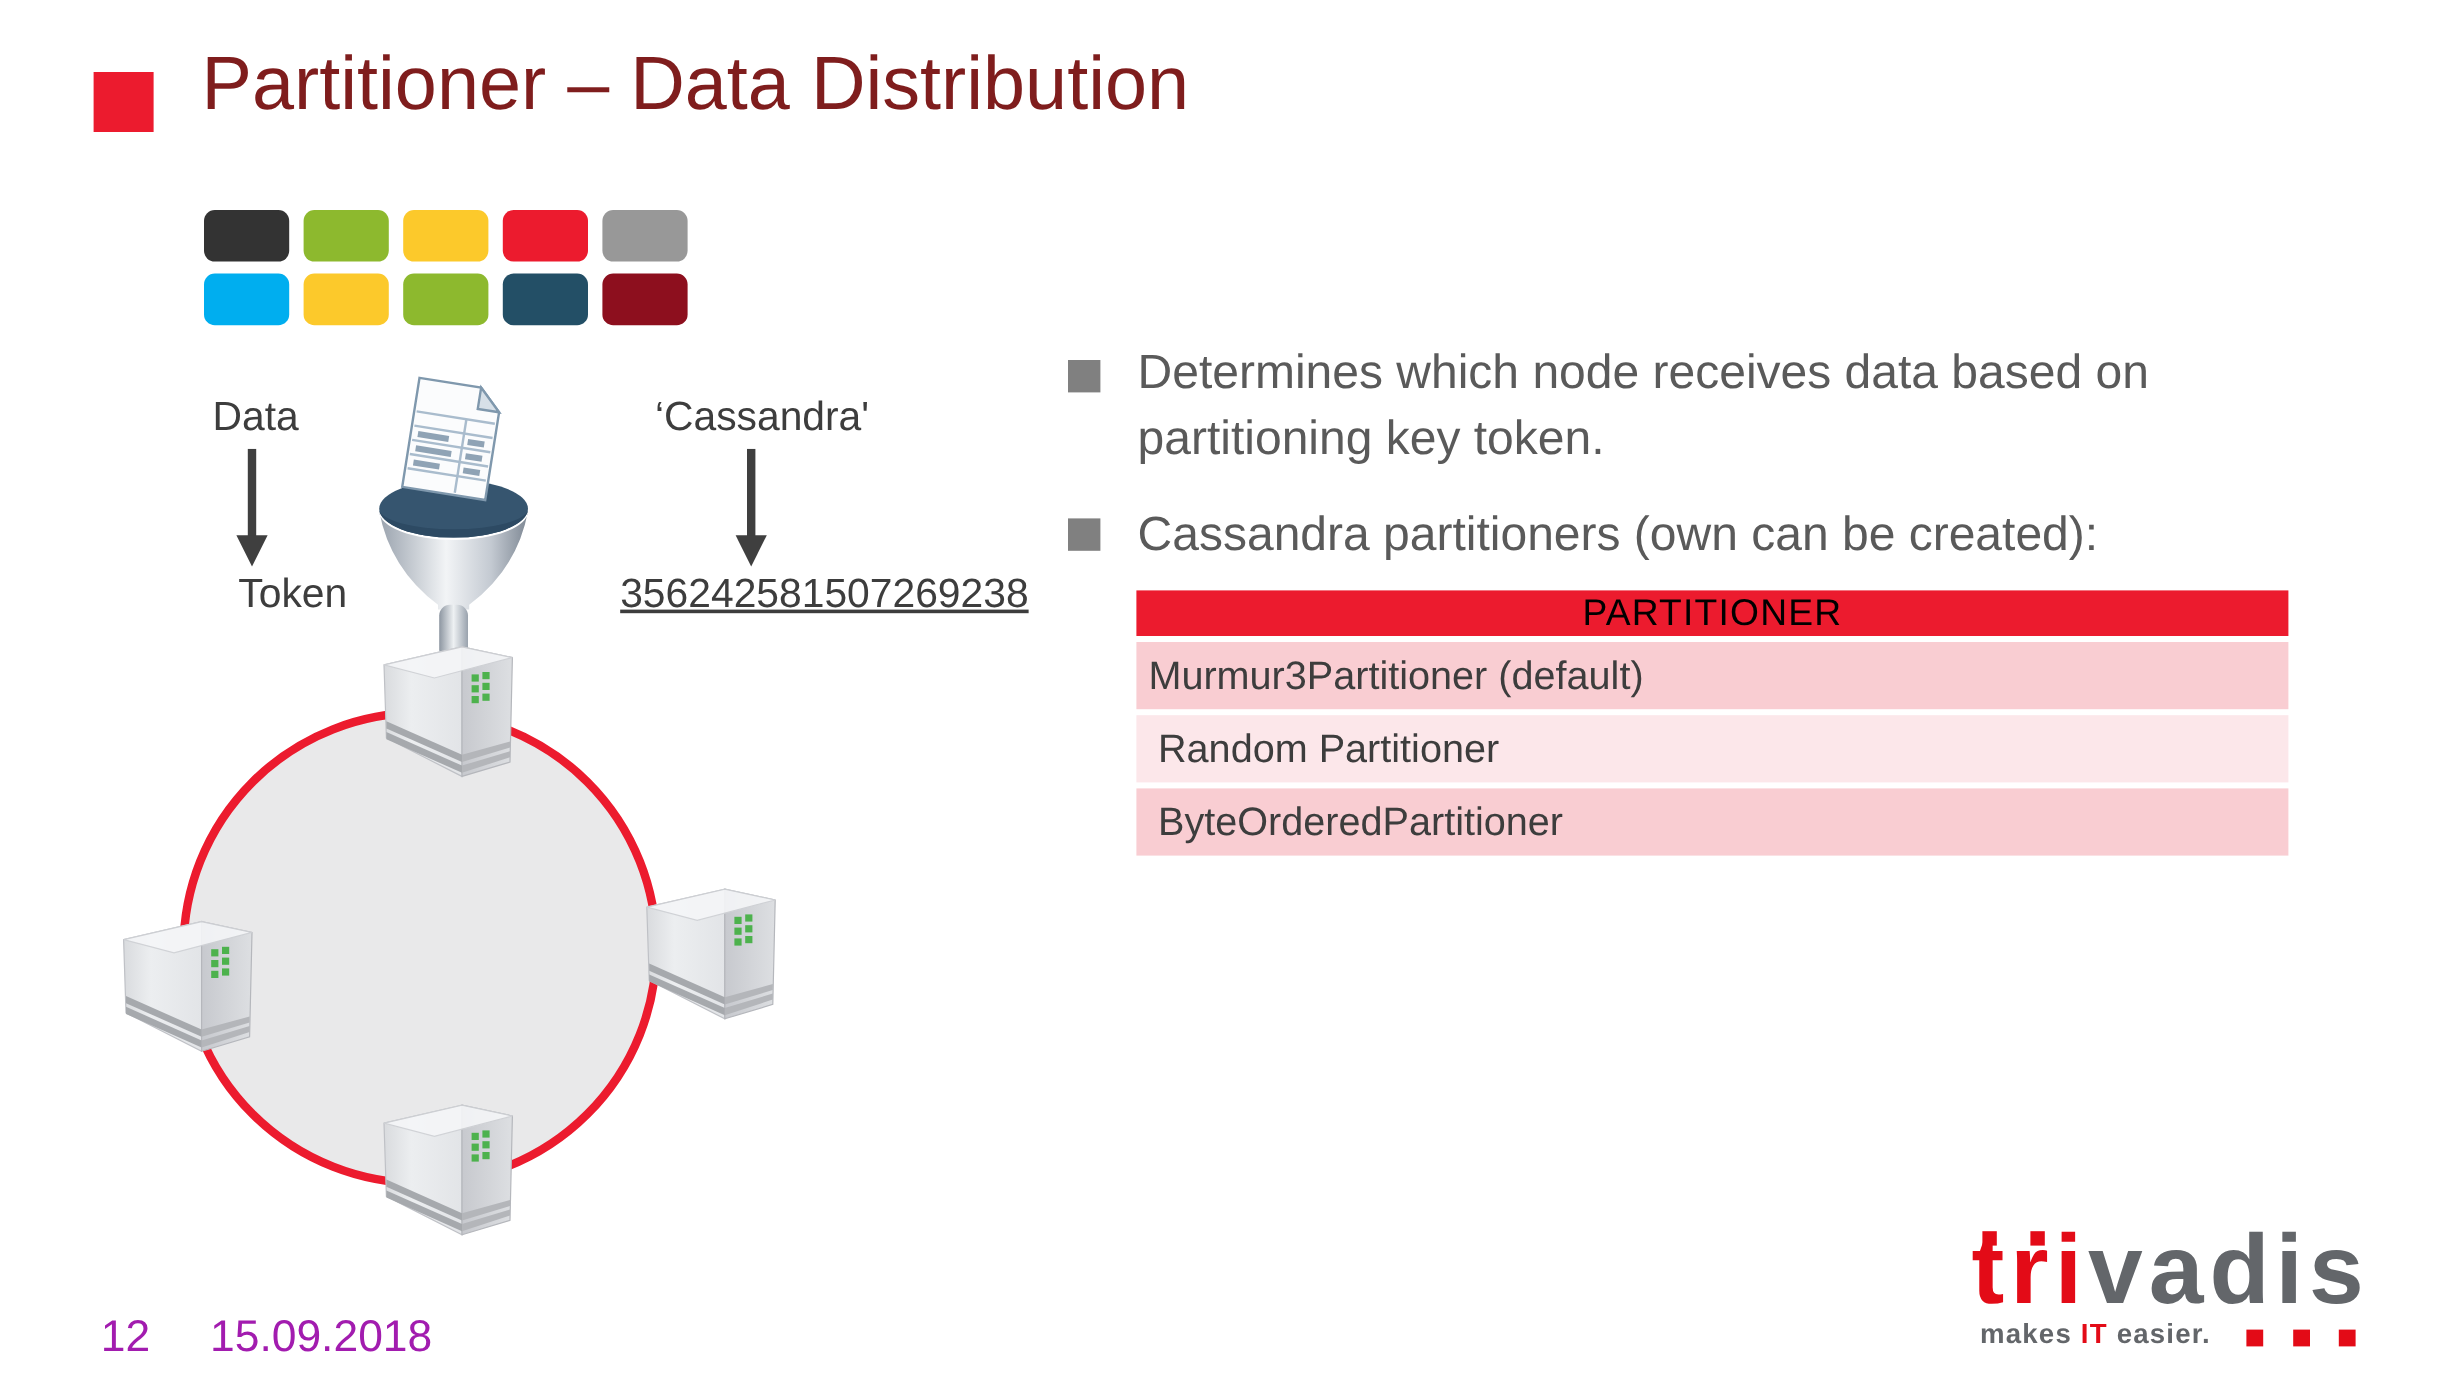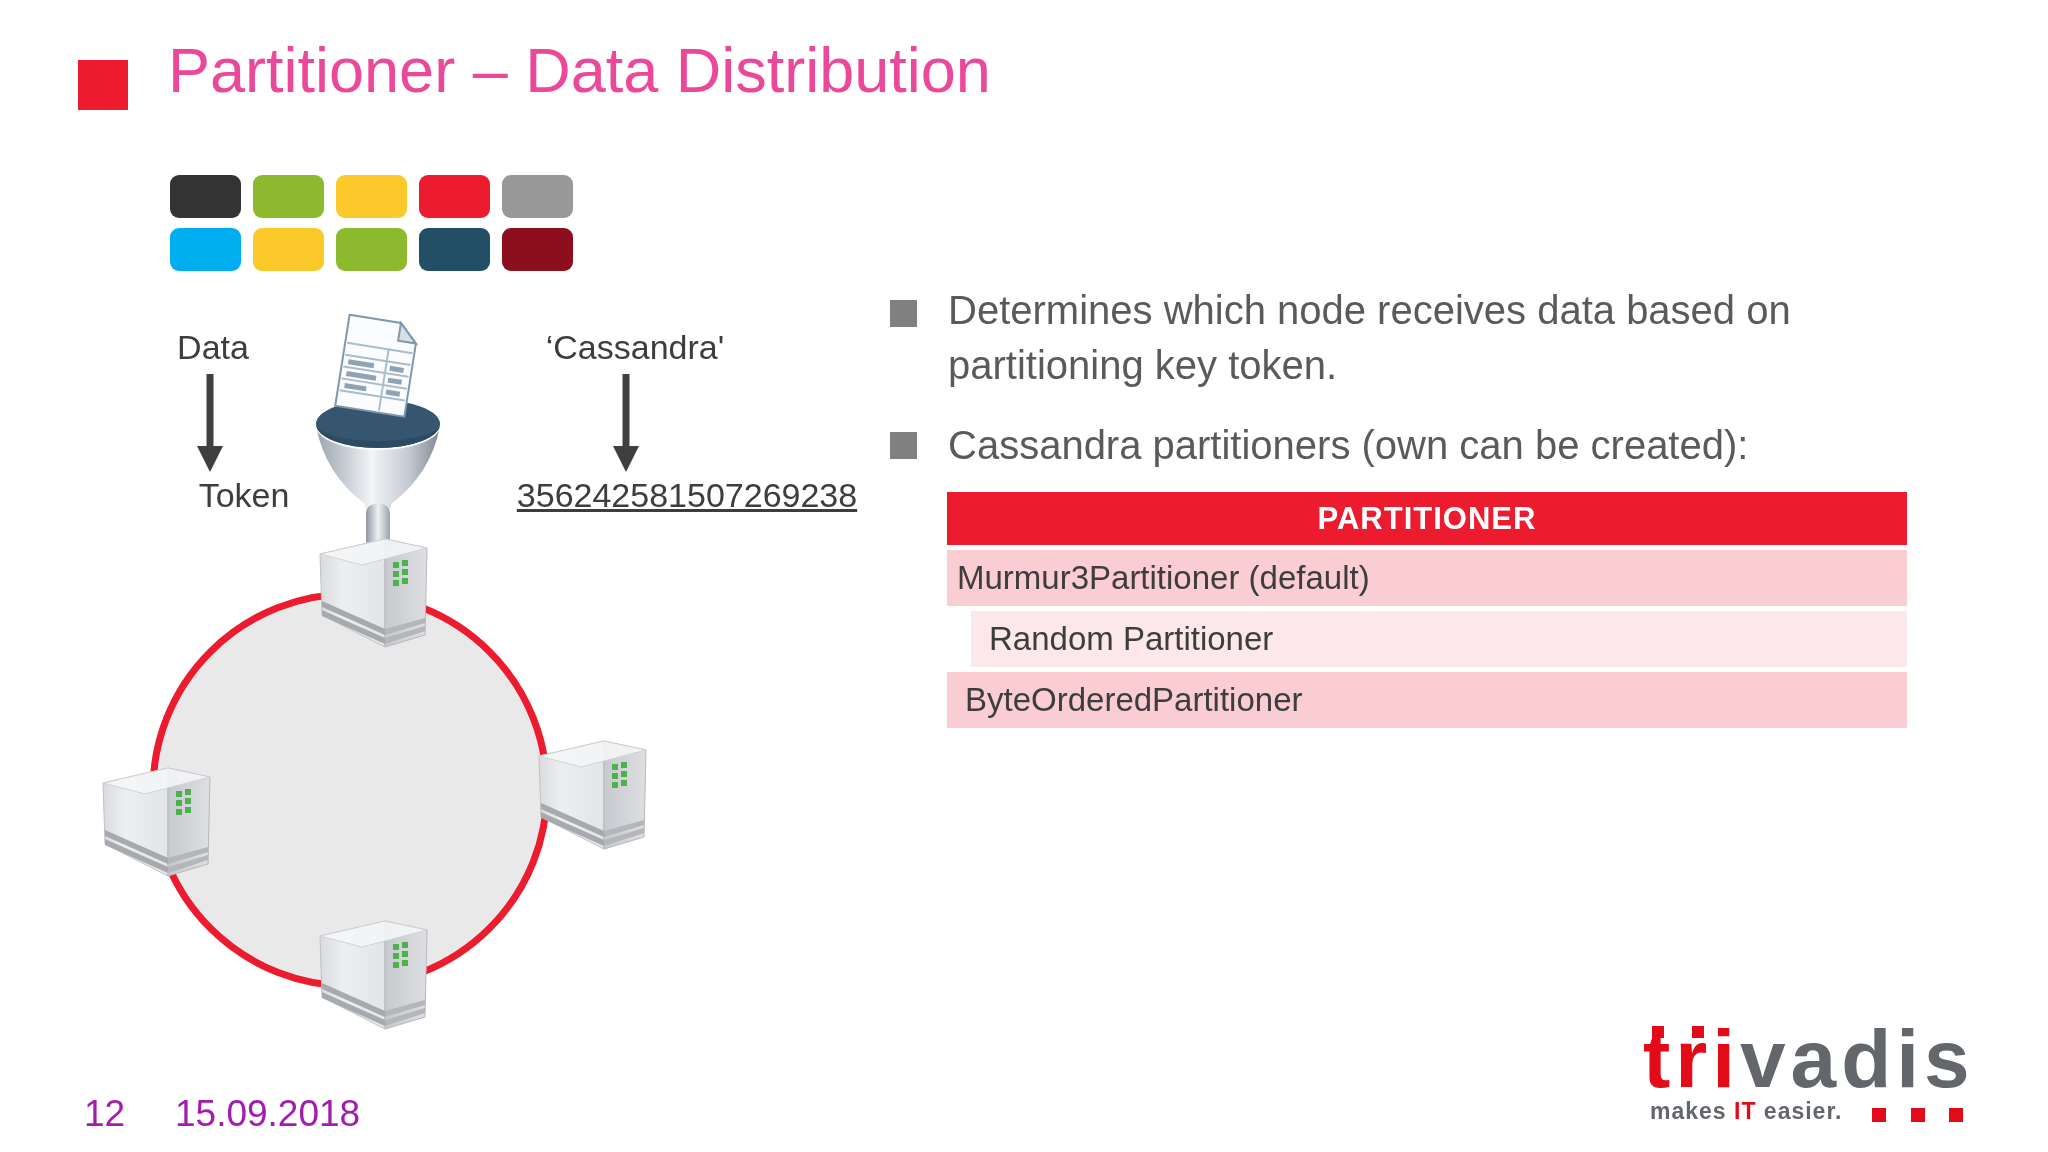--- a/index.html
+++ b/index.html
@@ -7,36 +7,36 @@
     position:relative;
     width:2048px;height:1152px;
     background:#ffffff;
     font-family:"Liberation Sans", sans-serif;
     overflow:hidden;
   }
   .abs{position:absolute;}
 
   
   .title-bullet{left:78px;top:60px;width:50px;height:50px;background:#EC1B2E;}
-  .page-title{left:168px;top:34px;font-size:63px;color:#ec4899;letter-spacing:0;}
+  .page-title{left:168px;top:34px;font-size:63px;color:#7f1d1d;letter-spacing:0;}
 
   
   .color-block{width:71px;height:43px;border-radius:9px;}
 
   
   .diag-label{font-size:34px;color:#3d3d3d;white-space:nowrap;transform:translateX(-50%);}
 
   
   .bullet-square{width:27px;height:27px;background:#808080;}
   .bullet-text{font-size:40px;color:#5a5a5a;line-height:55px;white-space:nowrap;}
 
   
   .ptable{left:947px;top:492px;width:960px;display:flex;flex-direction:column;}
   .ptable-header{
-    height:53px;background:#EC1B2E;color:#ffffff;font-weight:bold;font-size:31px;
+    height:38px;background:#EC1B2E;color:#000000;font-weight:normal;font-size:31px;
     display:flex;align-items:center;justify-content:center;letter-spacing:1px;
   }
   .ptable-row{
     height:56px;margin-top:5px;display:flex;align-items:center;
     padding-left:18px;font-size:33px;color:#3d3d3d;
   }
 
   
   .footer-text{font-size:37px;color:#a21caf;white-space:nowrap;text-align:right;}
 
@@ -188,21 +188,21 @@
     <div>Determines which node receives data based on</div>
     <div>partitioning key token.</div>
   </div>
 
   <div class="abs bullet-square" style="left:890px;top:432px;"></div>
   <div class="abs bullet-text" style="left:948px;top:418px;">Cassandra partitioners (own can be created):</div>
 
   <div class="abs ptable">
     <div class="ptable-header" style="background-color: rgb(236, 27, 46);">PARTITIONER</div>
     <div class="ptable-row" style="background-color: rgb(249, 205, 210); padding-left: 10px;">Murmur3Partitioner (default)</div>
-    <div class="ptable-row" style="background-color: rgb(252, 231, 234); margin-left: 24px;">Random Partitioner</div>
+    <div class="ptable-row" style="background-color: rgb(252, 231, 234);">Random Partitioner</div>
     <div class="ptable-row" style="background-color: rgb(249, 205, 210);">ByteOrderedPartitioner</div>
   </div>
 
   <div class="abs footer-text" style="left:84px;top:1093px;">12</div>
   <div class="abs footer-text" style="left:175px;top:1093px;">15.09.2018</div>
 
   <div class="abs">
     <div class="abs logo-dot" style="left:1652px;top:1026px;"></div>
     <div class="abs logo-dot" style="left:1692px;top:1026px;"></div>
     <div class="abs logo-word"><span class="logo-red">tri</span><span class="logo-gray">vadis</span></div>

